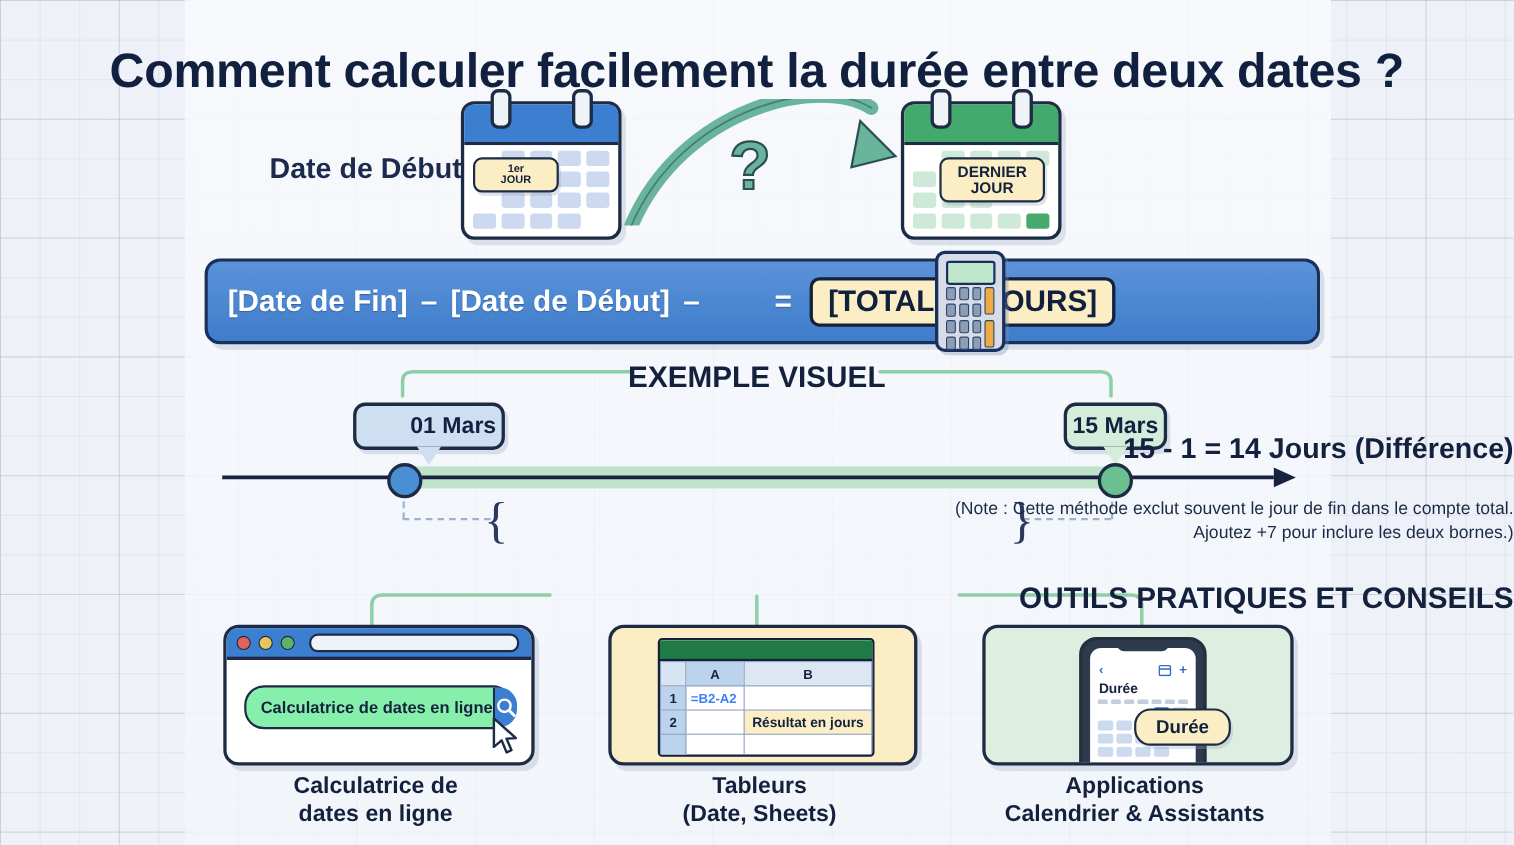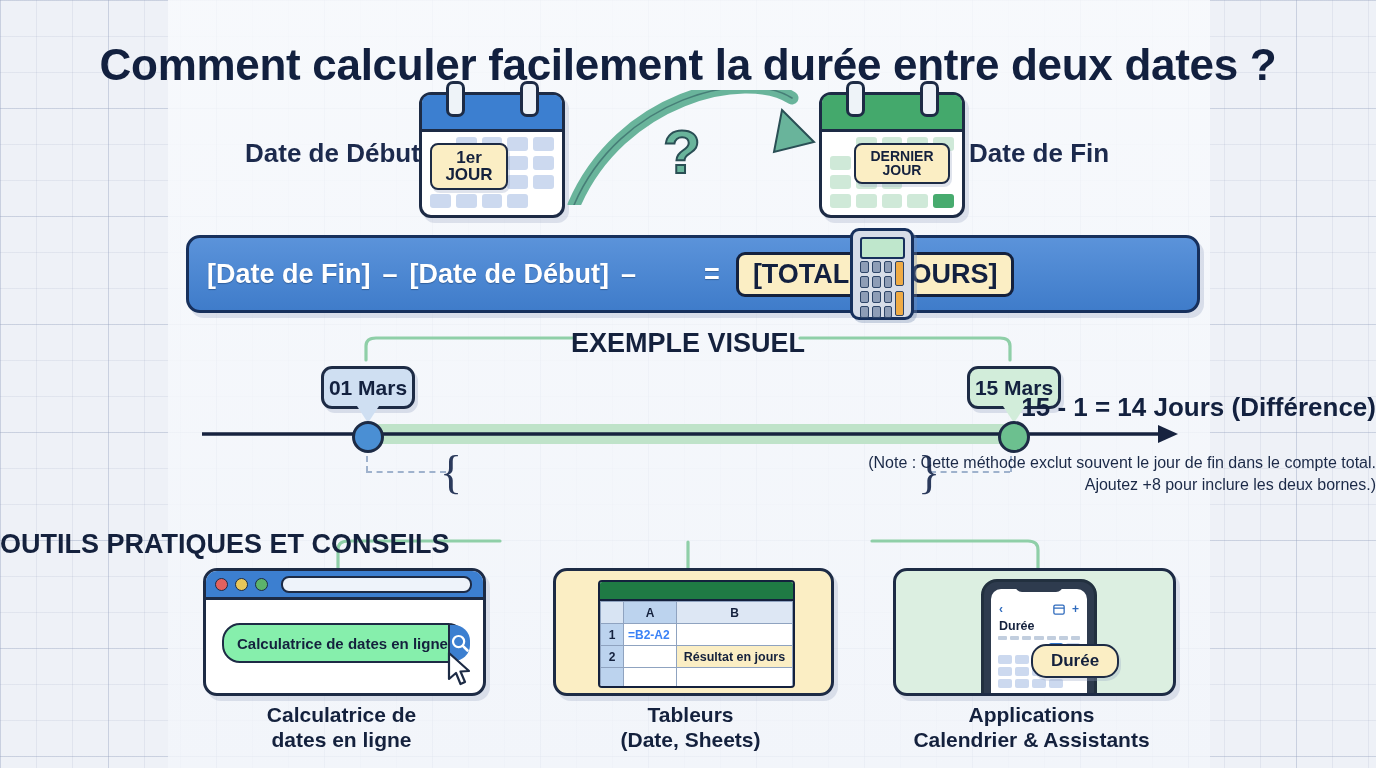--- a/index.html
+++ b/index.html
@@ -207,21 +207,21 @@
         <i></i>
         <i></i>
         <i></i>
         <i></i>
       <i></i>
         <i></i>
         <i></i>
         <i></i>
         <i style="visibility:hidden"></i>
     </div>
-    <div class="badge" style="left:8px;top:48px;width:74px;padding:4px 0;font-size:17px;">
+    <div class="badge" style="left:8px;top:48px;width:74px;padding:4px 0;font-size:10px;">
       <span>1er</span><br>
       <span>JOUR</span>
     </div>
   </div>
 
   <svg class="abs" style="left:560px;top:90px;" width="260" height="115">
     <path d="M14,145 C60,38 185,8 232,38" fill="none" stroke="#69b49b" stroke-width="13" stroke-linecap="round" transform="translate(0,-30)"></path>
     <path d="M14,145 C60,38 185,8 232,38" fill="none" stroke="#29525a" stroke-width="1.6" stroke-linecap="round" opacity=".55" transform="translate(0,-30)"></path>
     <polygon points="222,-2 254,30 214,40" fill="#69b49b" stroke="#2a4f55" stroke-width="2" transform="translate(0,22)"></polygon>
   </svg>
@@ -253,21 +253,20 @@
         <i></i>
         <i></i>
         <i class="hl"></i>
     </div>
     <div class="badge" style="left:32px;top:48px;width:92px;padding:4px 0;font-size:14px;">
       <span>DERNIER</span><br>
       <span>JOUR</span>
     </div>
   </div>
 
-  <div class="abs side-label" style="left:969px;top:138px;">Date de Fin</div>
 
   <div class="abs" id="formula">
     <span class="ftxt" style="margin-left:18px;">[Date de Fin]</span>
     <span class="ftxt" style="margin-left:12px;">–</span>
     <span class="ftxt" style="margin-left:12px;">[Date de Début]</span>
     <span class="ftxt" style="margin-left:12px;">–</span>
     <span class="ftxt" style="margin-left:68px;">=</span>
     <span id="total" style="margin-left:16px;">[TOTAL de JOURS]</span>
   </div>
   <div id="calcicon">
@@ -289,21 +288,21 @@
         <b></b>
     </div>
   </div>
 
   <svg class="abs" style="left:360px;top:334px;" width="656" height="28">
     <path d="M6,26 L6,12 Q6,4 16,4 L214,4" fill="none" stroke="#8fcfa8" stroke-width="3.2" stroke-linecap="round"></path>
     <path d="M650,26 L650,12 Q650,4 640,4 L440,4" fill="none" stroke="#8fcfa8" stroke-width="3.2" stroke-linecap="round"></path>
   </svg>
   <div class="abs sechead" style="left:0;top:328px;width:1376px;text-align:center;">EXEMPLE VISUEL</div>
 
-  <div class="pill b" style="left:321px;top:366px;width:88px;height:37px;">
+  <div class="pill b" style="left:321px;top:366px;width:88px;height:37px;padding-left:44px;">
     <span class="tailb"></span>
       <span class="tail"></span>
     <span>01 Mars</span>
   </div>
   <div class="pill g" style="left:967px;top:366px;width:88px;height:37px;">
     <span class="tailb"></span>
       <span class="tail"></span>
     <span>15 Mars</span>
   </div>
 
@@ -318,29 +317,29 @@
   <div class="node g" style="left:998px;top:421px;"></div>
 
   <div class="dashv" style="left:366px;top:446px;height:26px;"></div>
   <div class="dashv" style="left:1010px;top:446px;height:26px;"></div>
   <div class="dash" style="left:366px;top:471px;width:80px;"></div>
   <div class="dash" style="left:930px;top:471px;width:80px;"></div>
   <div class="brace" style="left:440px;top:446px;">{</div>
   <div class="brace" style="left:918px;top:446px;">}</div>
   <div class="abs" id="notebox">
     <div>(Note : Cette méthode exclut souvent le jour de fin dans le compte total.</div>
-    <div>Ajoutez +8 pour inclure les deux bornes.)</div>
+    <div>Ajoutez +7 pour inclure les deux bornes.)</div>
   </div>
 
   <svg class="abs" style="left:332px;top:536px;" width="712" height="34">
     <path d="M6,32 L6,14 Q6,5 16,5 L168,5" fill="none" stroke="#8fcfa8" stroke-width="3.2" stroke-linecap="round"></path>
     <path d="M706,32 L706,14 Q706,5 696,5 L540,5" fill="none" stroke="#8fcfa8" stroke-width="3.2" stroke-linecap="round"></path>
     <path d="M356,32 L356,6" fill="none" stroke="#8fcfa8" stroke-width="3.2" stroke-linecap="round"></path>
   </svg>
-  <div class="abs sechead" style="left:0;top:529px;width:1376px;text-align:left;">OUTILS PRATIQUES ET CONSEILS</div>
+  <div class="abs sechead" style="left:0;top:529px;width:1376px;text-align:right;">OUTILS PRATIQUES ET CONSEILS</div>
 
   <div class="card" id="card1">
     <div class="tb">
       <span class="dot" style="background:#e2615e;"></span>
       <span class="dot" style="background:#e8c košík;background:#e8c75a;"></span>
       <span class="dot" style="background:#5cb36a;"></span>
       <span class="url"></span>
     </div>
     <div id="searchbox">
       <span class="q">Calculatrice de dates en ligne</span>

